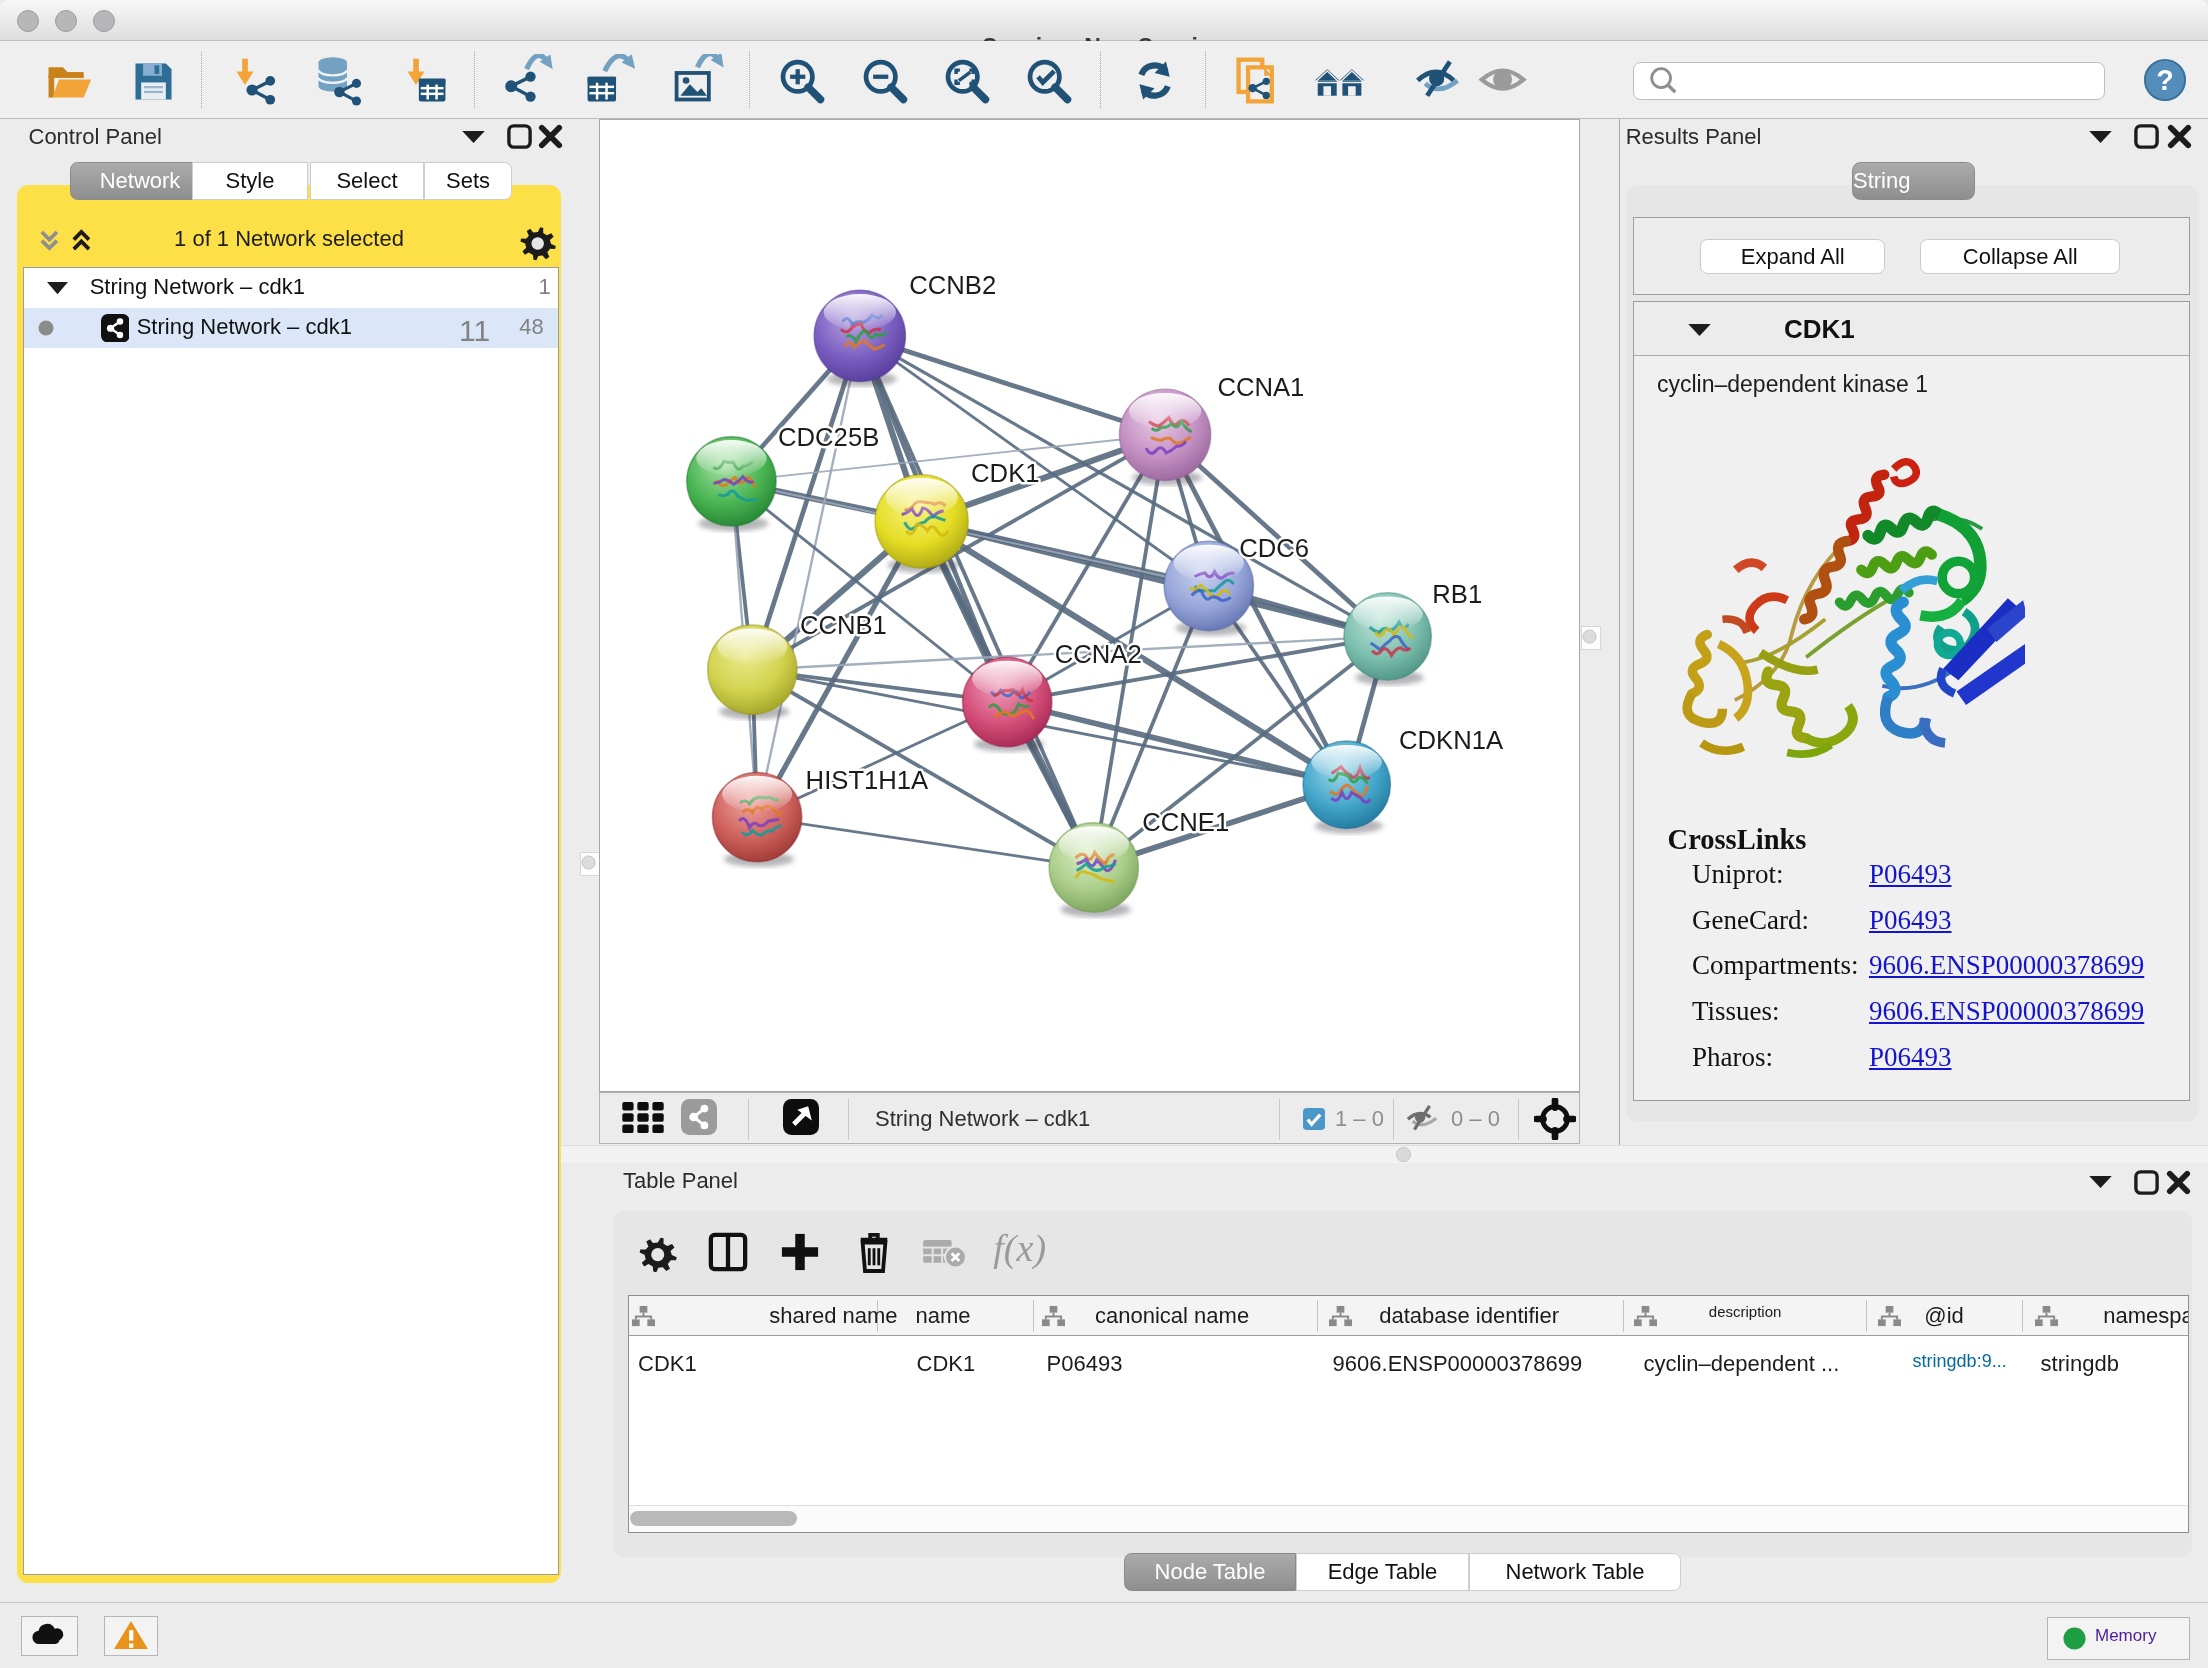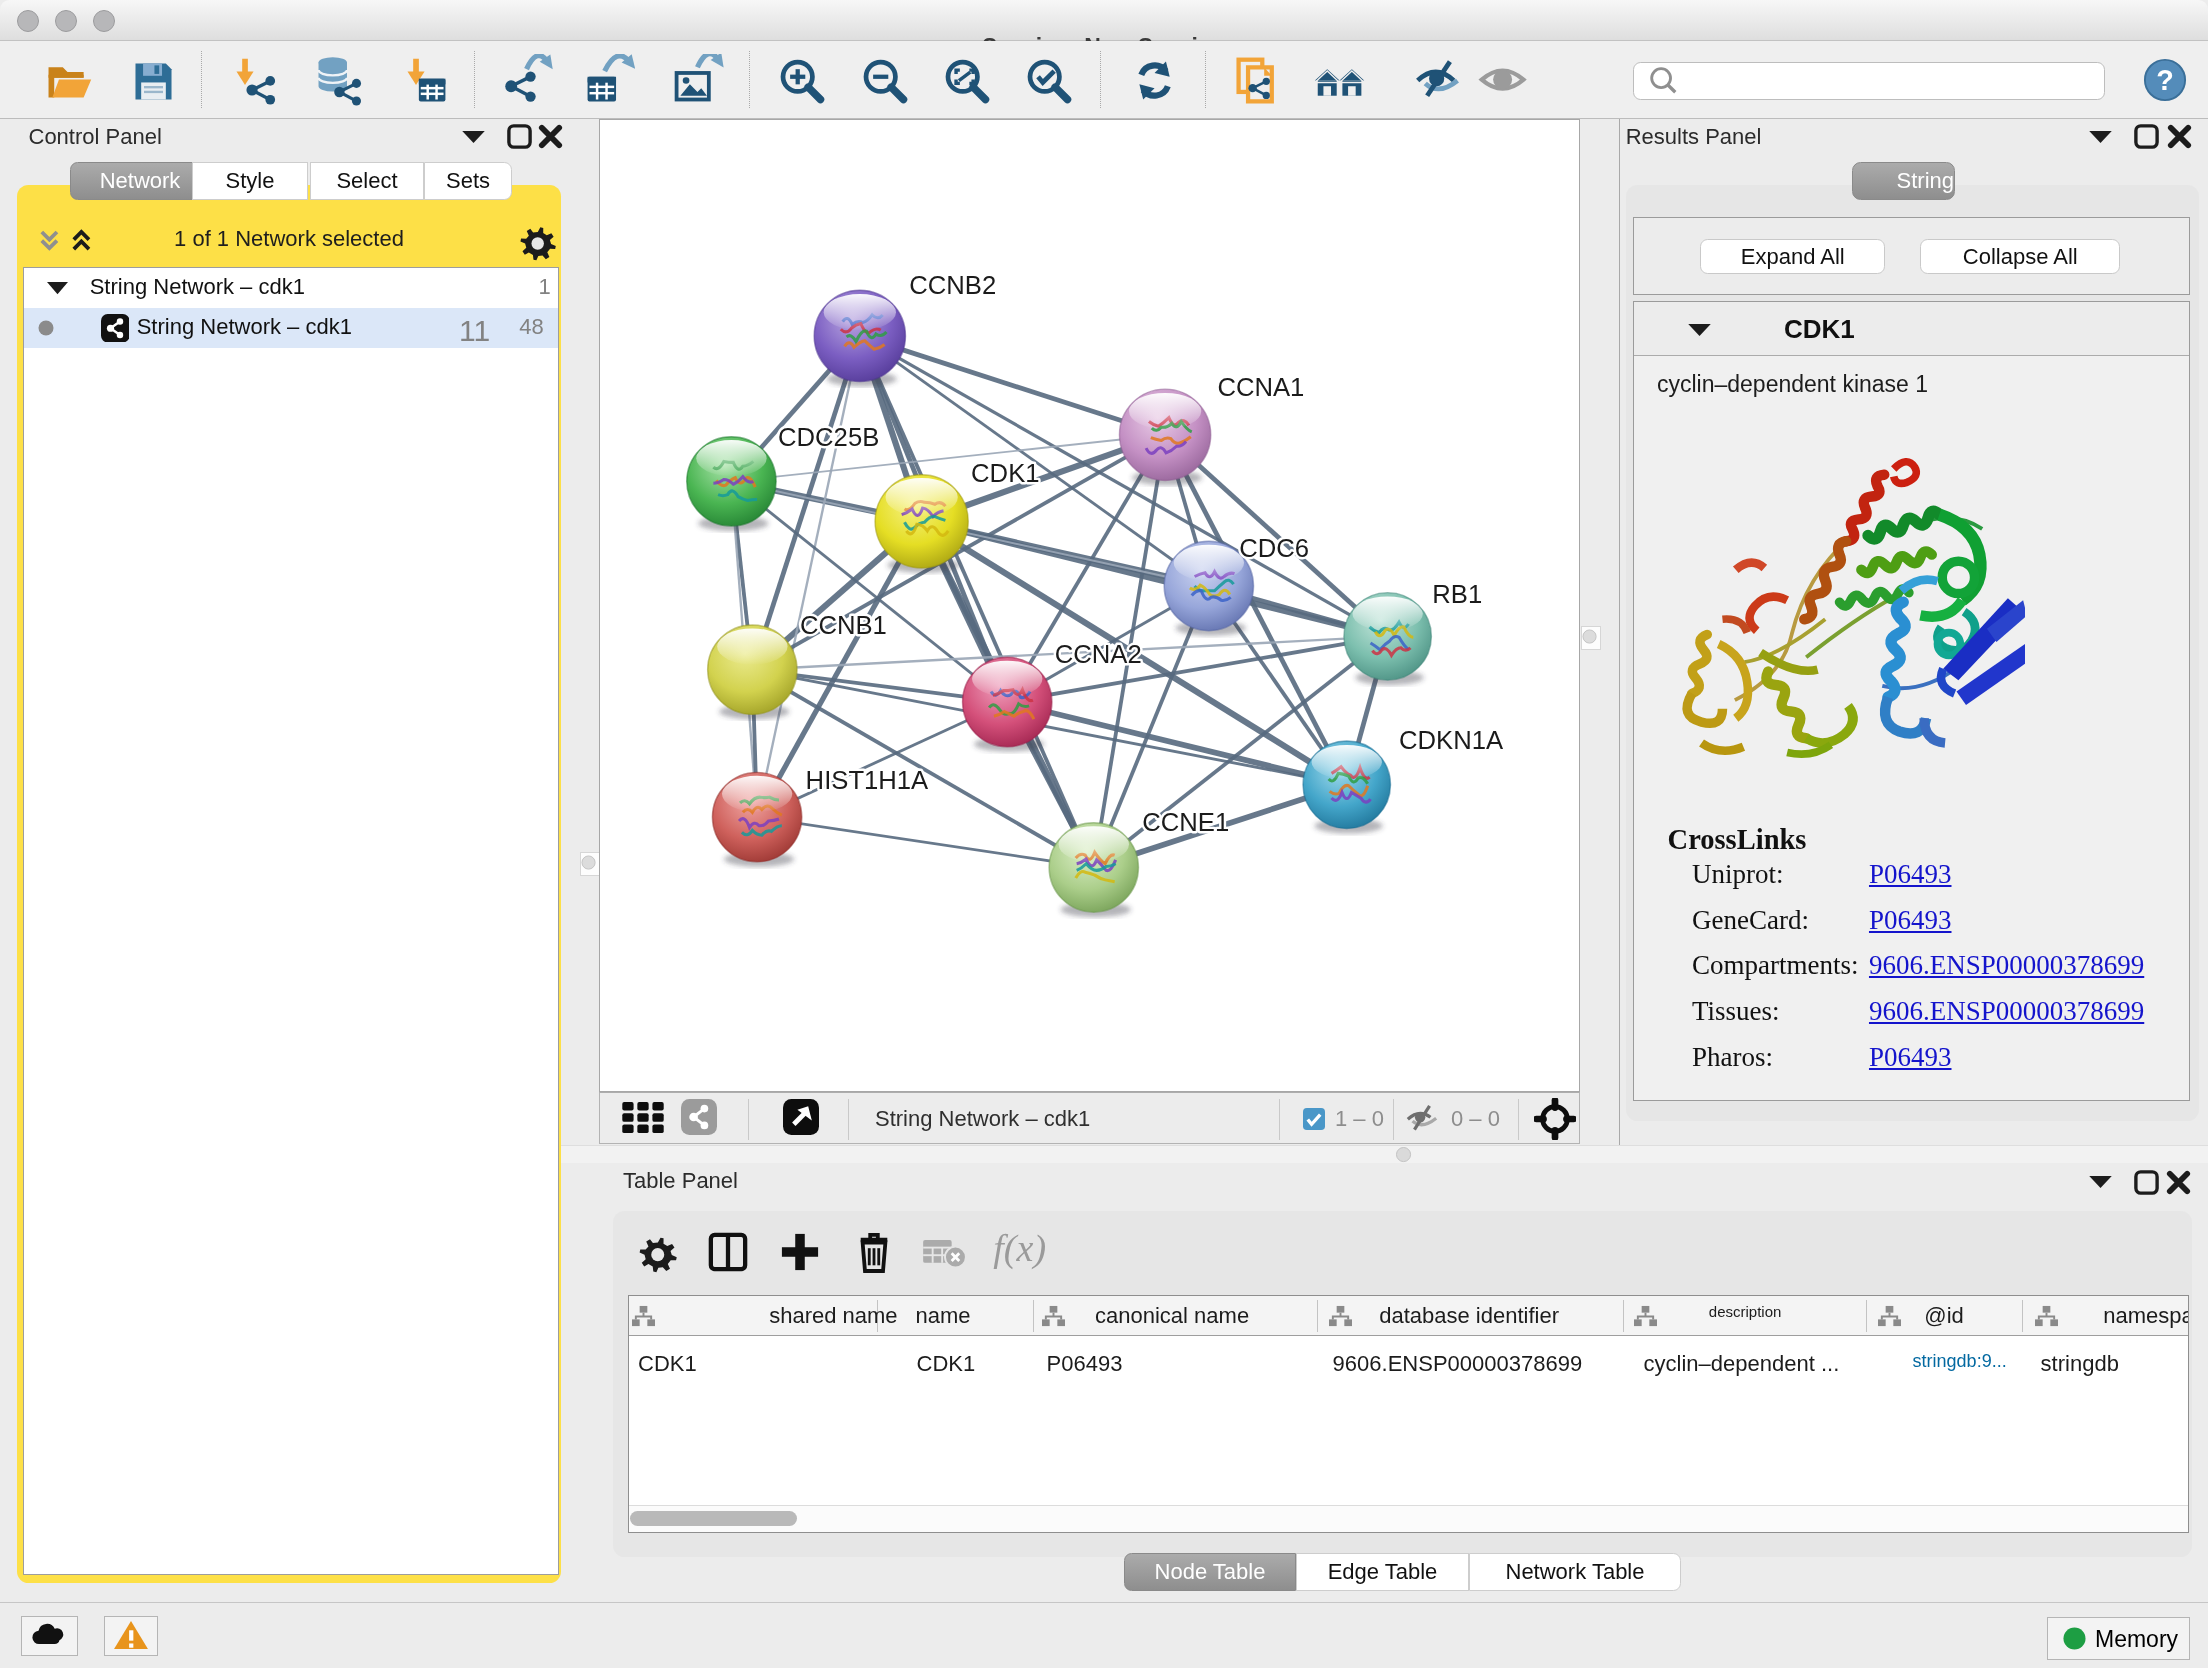--- a/index.html
+++ b/index.html
@@ -500,21 +500,21 @@
     <div class="abs ptitle" style="left:5.7px;top:4.8px;">Results Panel</div>
     <svg class="abs" style="left:467px;top:9.5px;" width="27" height="15" viewBox="0 0 28 16">
       <polygon points="2,2 26,2 14,15" fill="#1c1c1c"></polygon>
     </svg>
     <svg class="abs" style="left:513px;top:3.8px;" width="27" height="27" viewBox="0 0 28 28">
       <rect x="3" y="3" width="22" height="22" rx="5" fill="none" stroke="#1c1c1c" stroke-width="3.5"></rect>
     </svg>
     <svg class="abs" style="left:546px;top:3.8px;" width="27" height="27" viewBox="0 0 28 28">
       <path d="M5,5 L23,23 M23,5 L5,23" stroke="#1c1c1c" stroke-width="6" stroke-linecap="round"></path>
     </svg>
-    <div class="abs" style="left:232px;top:43px;width:103px;height:38px;z-index:5;background:linear-gradient(#ababab,#8e8e8e);border:1px solid #8a8a8a;border-radius:8.6px;box-sizing:border-box;color:#fff;font-size:22px;text-align:right;line-height:36px;">String</div>
+    <div class="abs" style="left:232px;top:43px;width:123px;height:38px;z-index:5;background:linear-gradient(#ababab,#8e8e8e);border:1px solid #8a8a8a;border-radius:8.6px;box-sizing:border-box;color:#fff;font-size:22px;text-align:left;line-height:36px;">String</div>
     <div class="abs" style="left:5.7px;top:66px;width:573px;height:936px;background:#e6e6e6;border-radius:11.4px;">
       <div class="abs" style="left:7.6px;top:32px;width:557px;height:78px;background:#ececec;border:1px solid #9b9b9b;box-sizing:border-box;">
         <div class="abs" style="left:66px;top:21px;width:185px;height:35px;background:#fff;border:1px solid #c9c9c9;border-radius:7.6px;box-sizing:border-box;font-size:22px;text-align:center;line-height:33px;color:#111;">Expand All</div>
         <div class="abs" style="left:286px;top:21px;width:200px;height:35px;background:#fff;border:1px solid #c9c9c9;border-radius:7.6px;box-sizing:border-box;font-size:22px;text-align:center;line-height:33px;color:#111;">Collapse All</div>
       </div>
       <div class="abs" style="left:7.6px;top:116px;width:557px;height:800px;background:#f0f0f0;border:1px solid #9b9b9b;box-sizing:border-box;">
         <div class="abs" style="left:0;top:0;width:100%;height:53px;background:#ececec;border-bottom:1px solid #ababab;">
           <svg class="abs" style="left:52px;top:20px;" width="27" height="15" viewBox="0 0 28 16">
             <polygon points="2,2 26,2 14,15" fill="#1c1c1c"></polygon>
           </svg>
@@ -733,16 +733,16 @@
       <svg width="38" height="32" viewBox="0 0 40 34" style="position:absolute;left:6.7px;top:1.9px;">
         <path d="M20,2 L38,32 L2,32 Z" fill="#e8941c"></path>
         <rect x="18" y="12" width="4.5" height="11" fill="#fff"></rect>
         <rect x="18" y="26" width="4.5" height="4.5" fill="#fff"></rect>
       </svg>
     </div>
     <div class="sbtn" style="left:2047px;top:14.3px;width:143px;height:43px;">
       <svg width="23" height="23" style="position:absolute;left:15px;top:8.6px;" viewBox="0 0 24 24">
         <circle cx="12" cy="12" r="11.5" fill="#1d9e43"></circle>
       </svg>
-      <div style="position:absolute;left:47px;top:7.6px;font-size:23px;color:#000000;">Memory</div>
+      <div style="position:absolute;left:47px;top:7.6px;font-size:17px;color:#4c1d95;">Memory</div>
     </div>
   </div>
 
 
 </body></html>

